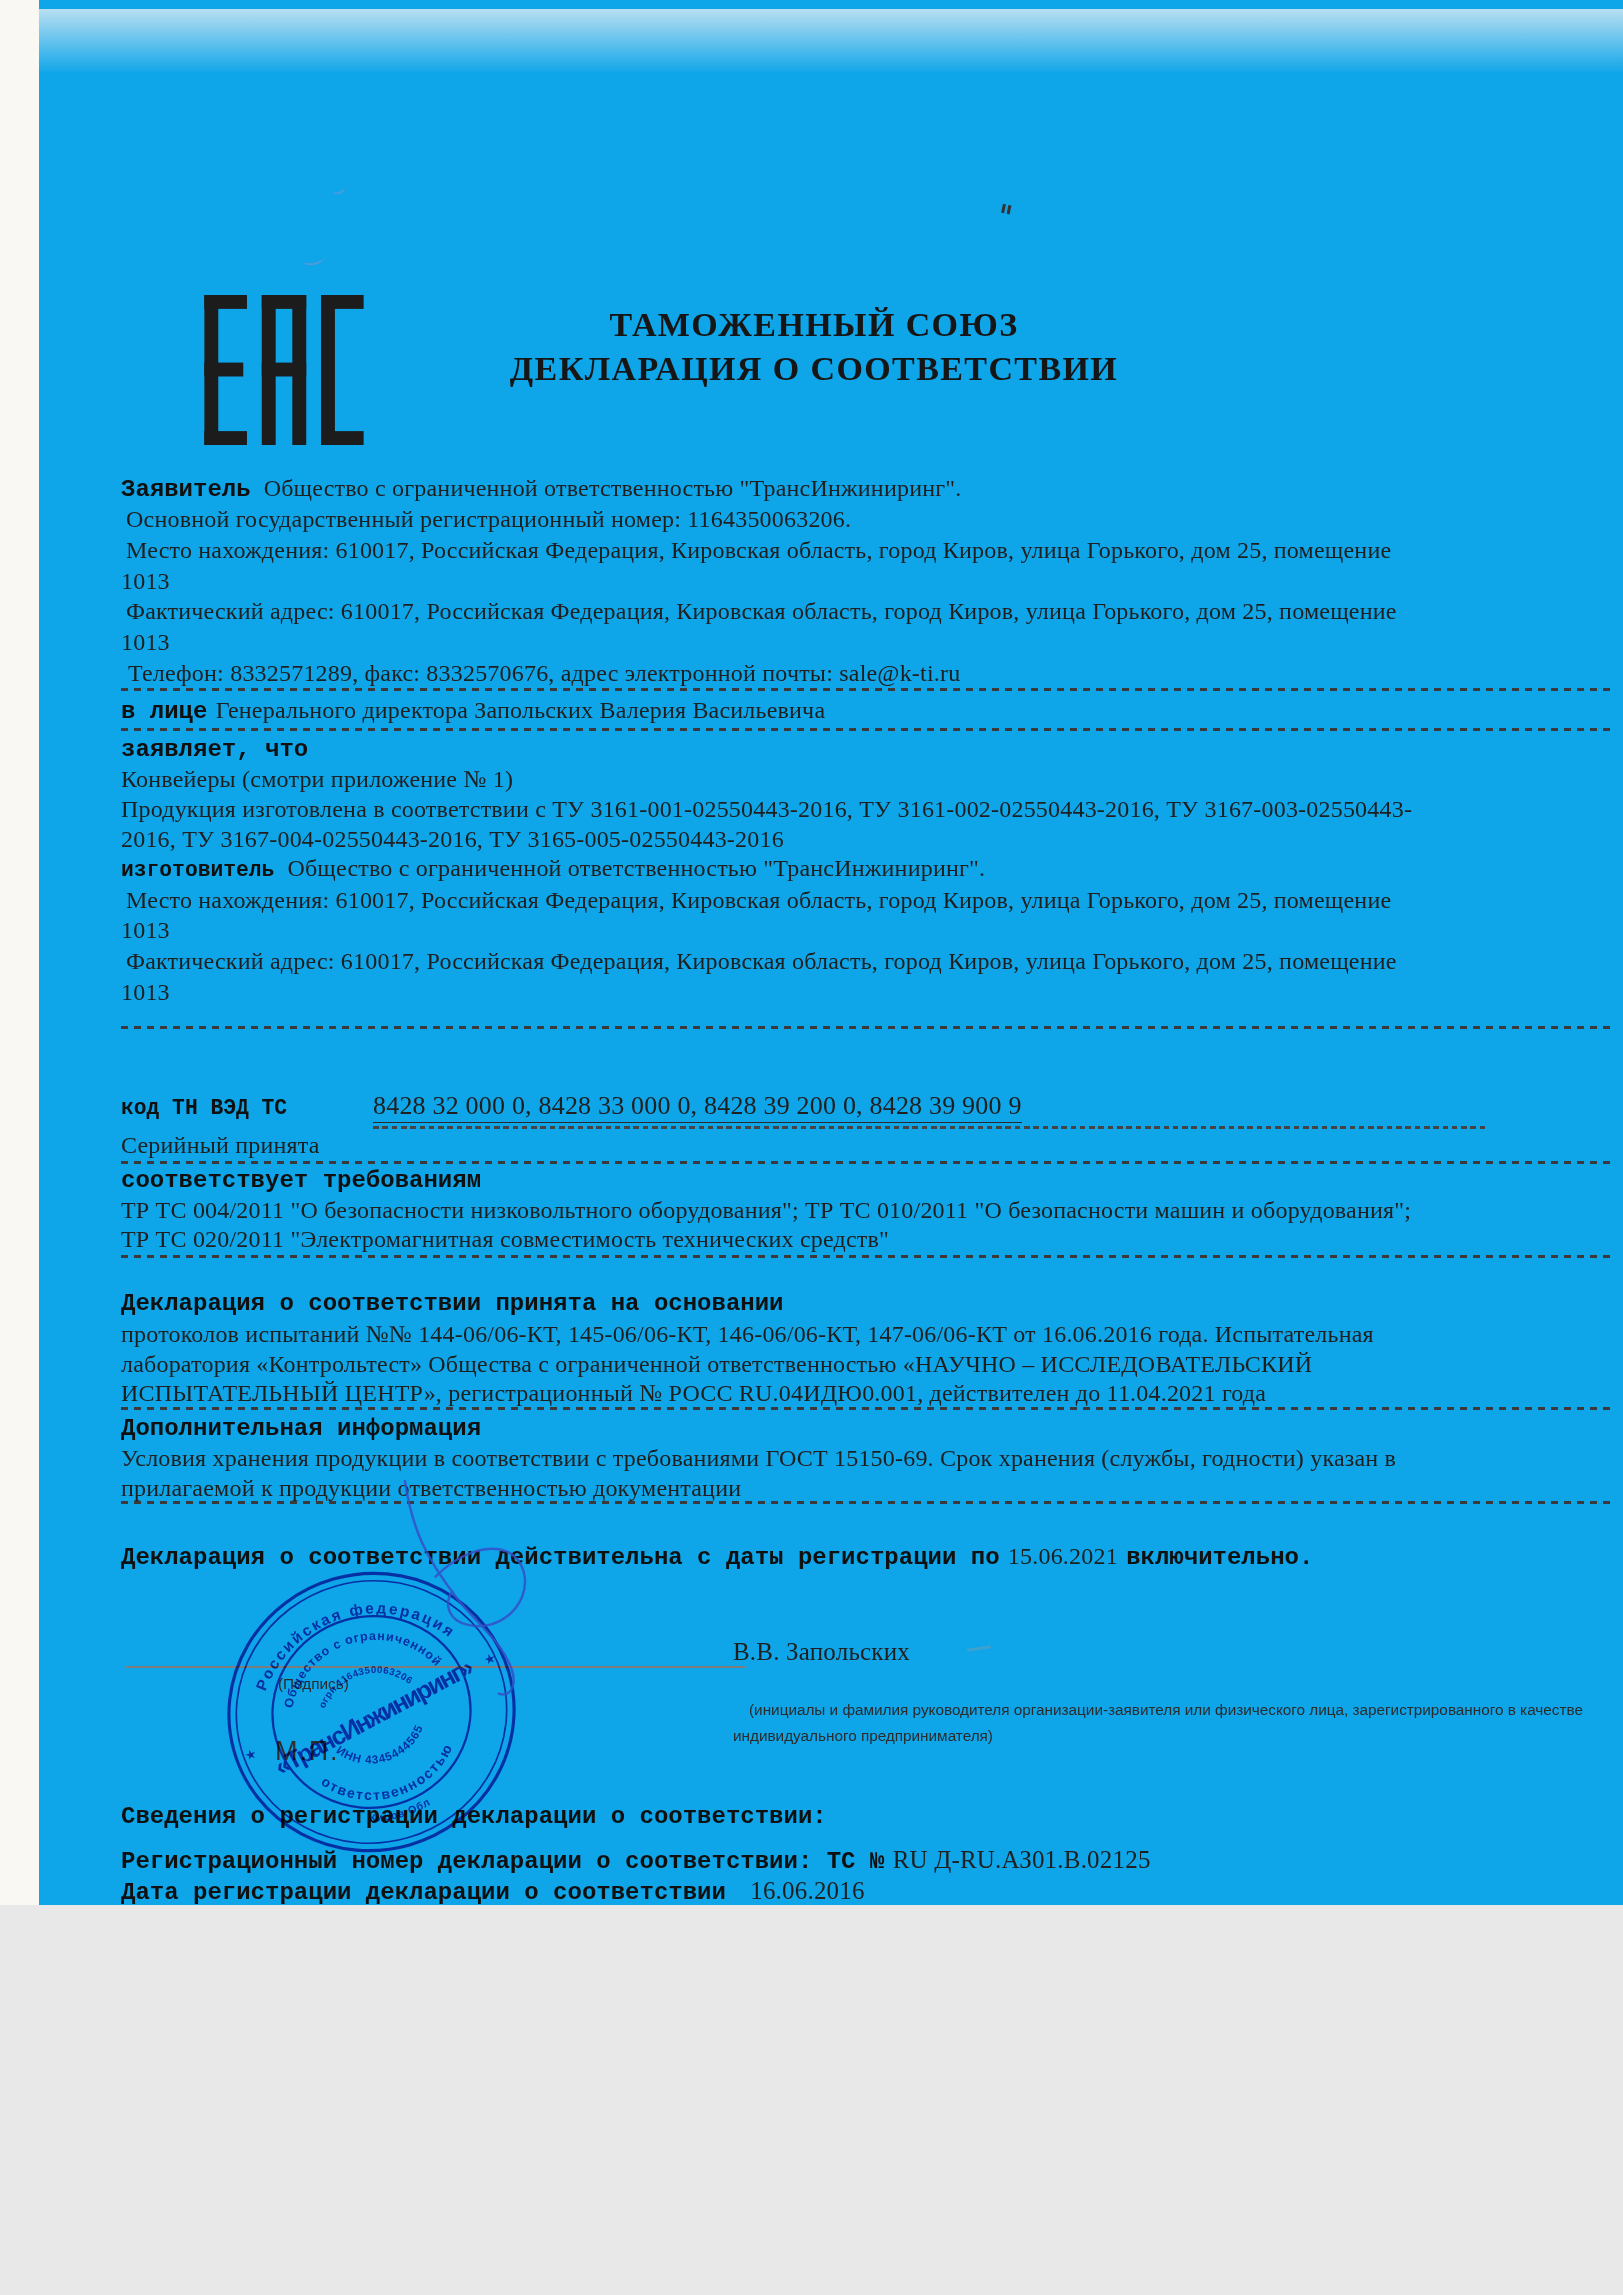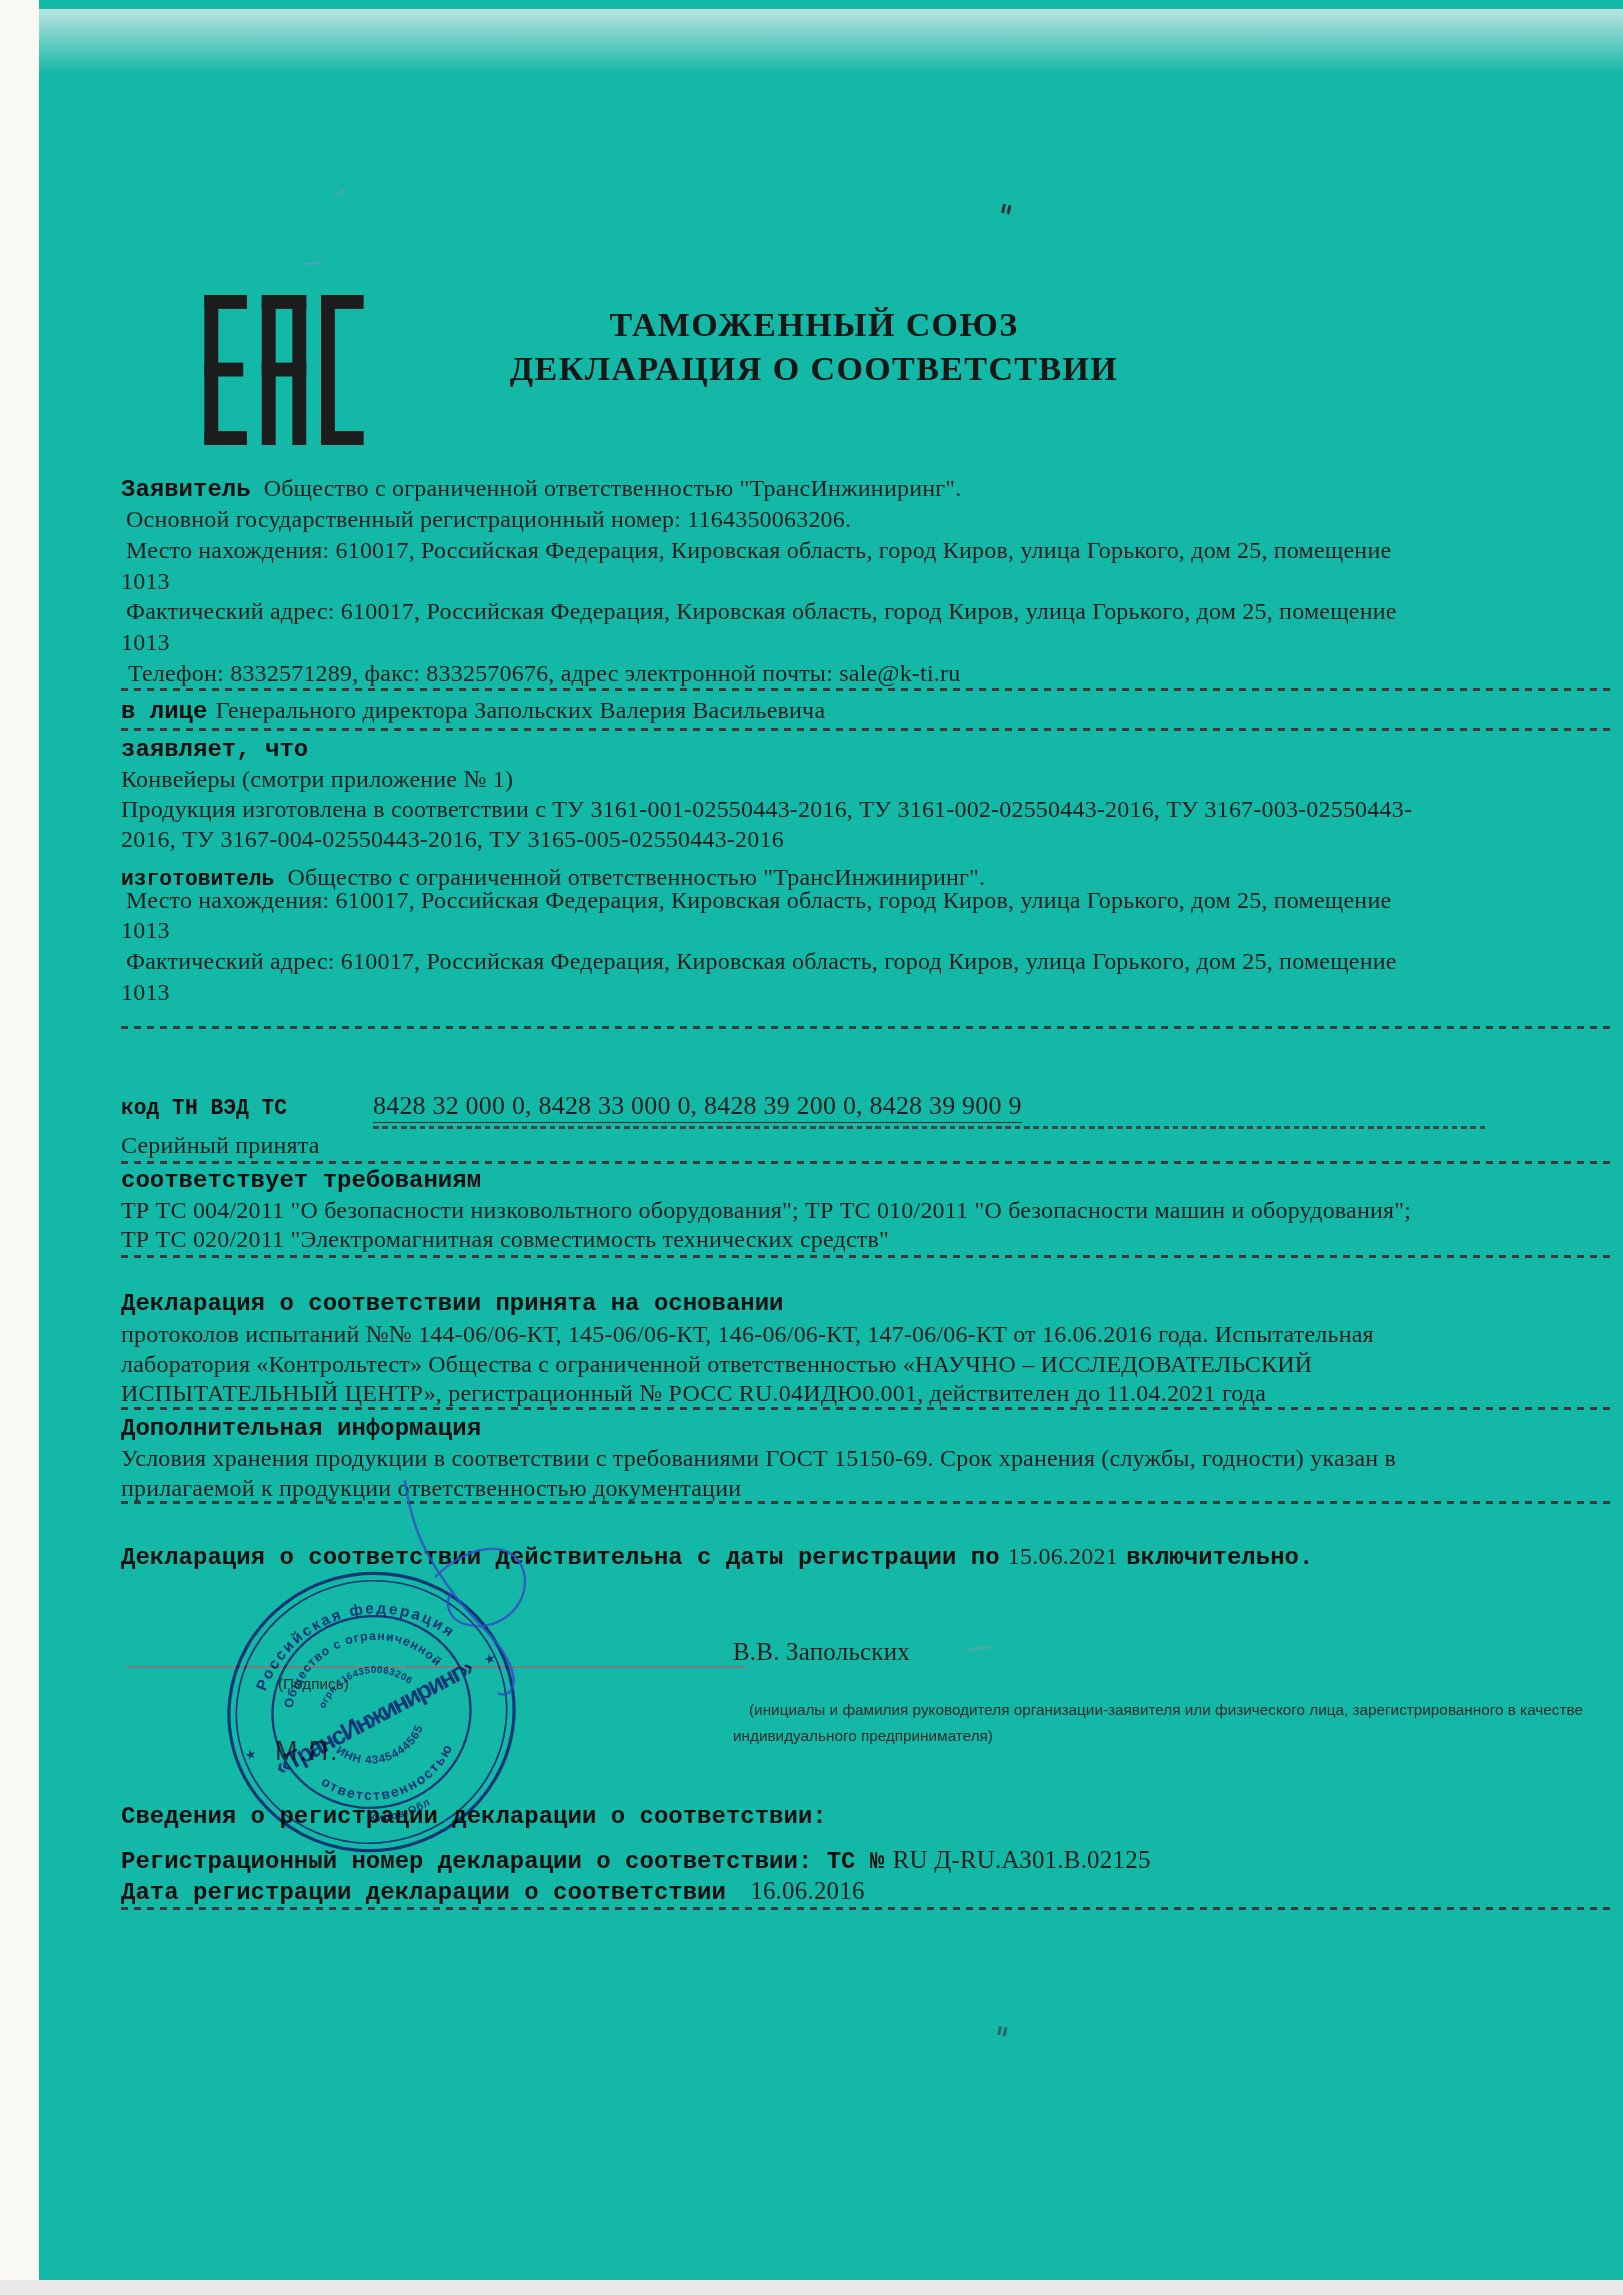--- a/index.html
+++ b/index.html
@@ -1,16 +1,16 @@
 <!DOCTYPE html>
 <html lang="ru" style="font-size:15px"><head>
 <meta charset="utf-8">
 <style>
   html,body{margin:0;padding:0;background:#e8e8e8;}
-  #page{position:relative;width:1623px;height:2280px;background:#14b8a6;overflow:hidden;
+  #page{position:relative;width:1623px;height:1905px;background:#0ea5e9;overflow:hidden;
         font-family:"Liberation Serif","DejaVu Serif",serif;}
   .abs{position:absolute;}
   .ser{font-family:"Liberation Serif","DejaVu Serif",serif;font-size:24px;color:#1f1f1f;white-space:nowrap;letter-spacing:0.2px;}
   .lbl{font-family:Liberation Mono, monospace;font-weight:700;font-size:24px;color:#101010;white-space:nowrap;}
   .lbl-sm{font-size:21.3px;}
   .gap{margin-right:13px;}
   .gap-s{margin-right:8.3px;}
   .title{font-family:"Liberation Serif","DejaVu Serif",serif;font-weight:700;font-size:34px;
          letter-spacing:1.4px;color:#161616;text-align:center;width:974px;left:327px;white-space:nowrap;}
   .dash{height:2.8px;left:121px;width:1493px;
@@ -78,21 +78,21 @@
     <span class="lbl gap-s">в лице</span><span class="ser">Генерального директора Запольских Валерия Васильевича</span>
   </div>
 
   <div class="abs dash" style="top:728px;"></div>
 
   <div class="abs lbl" style="left:121px;top:736px;">заявляет, что</div>
   <div class="abs ser" style="left:121px;top:766px;">Конвейеры (смотри приложение № 1)</div>
   <div class="abs ser" style="left:121px;top:796px;">Продукция изготовлена в соответствии с ТУ 3161-001-02550443-2016, ТУ 3161-002-02550443-2016, ТУ 3167-003-02550443-</div>
   <div class="abs ser" style="left:121px;top:826px;">2016, ТУ 3167-004-02550443-2016, ТУ 3165-005-02550443-2016</div>
 
-  <div class="abs" style="left:121px;top:855px;margin-top:9px;">
+  <div class="abs" style="left:121px;top:855px;">
     <span class="lbl lbl-sm gap">изготовитель</span><span class="ser">Общество с ограниченной ответственностью "ТрансИнжиниринг".</span>
   </div>
   <div class="abs ser" style="left:126px;top:887px;">Место нахождения: 610017, Российская Федерация, Кировская область, город Киров, улица Горького, дом 25, помещение</div>
   <div class="abs ser" style="left:121px;top:917px;">1013</div>
   <div class="abs ser" style="left:126px;top:948px;">Фактический адрес: 610017, Российская Федерация, Кировская область, город Киров, улица Горького, дом 25, помещение</div>
   <div class="abs ser" style="left:121px;top:979px;">1013</div>
 
   <div class="abs dash" style="top:1026px;"></div>
 
   <div class="abs lbl lbl-sm" style="left:121px;top:1096px;">код ТН ВЭД ТС</div>

